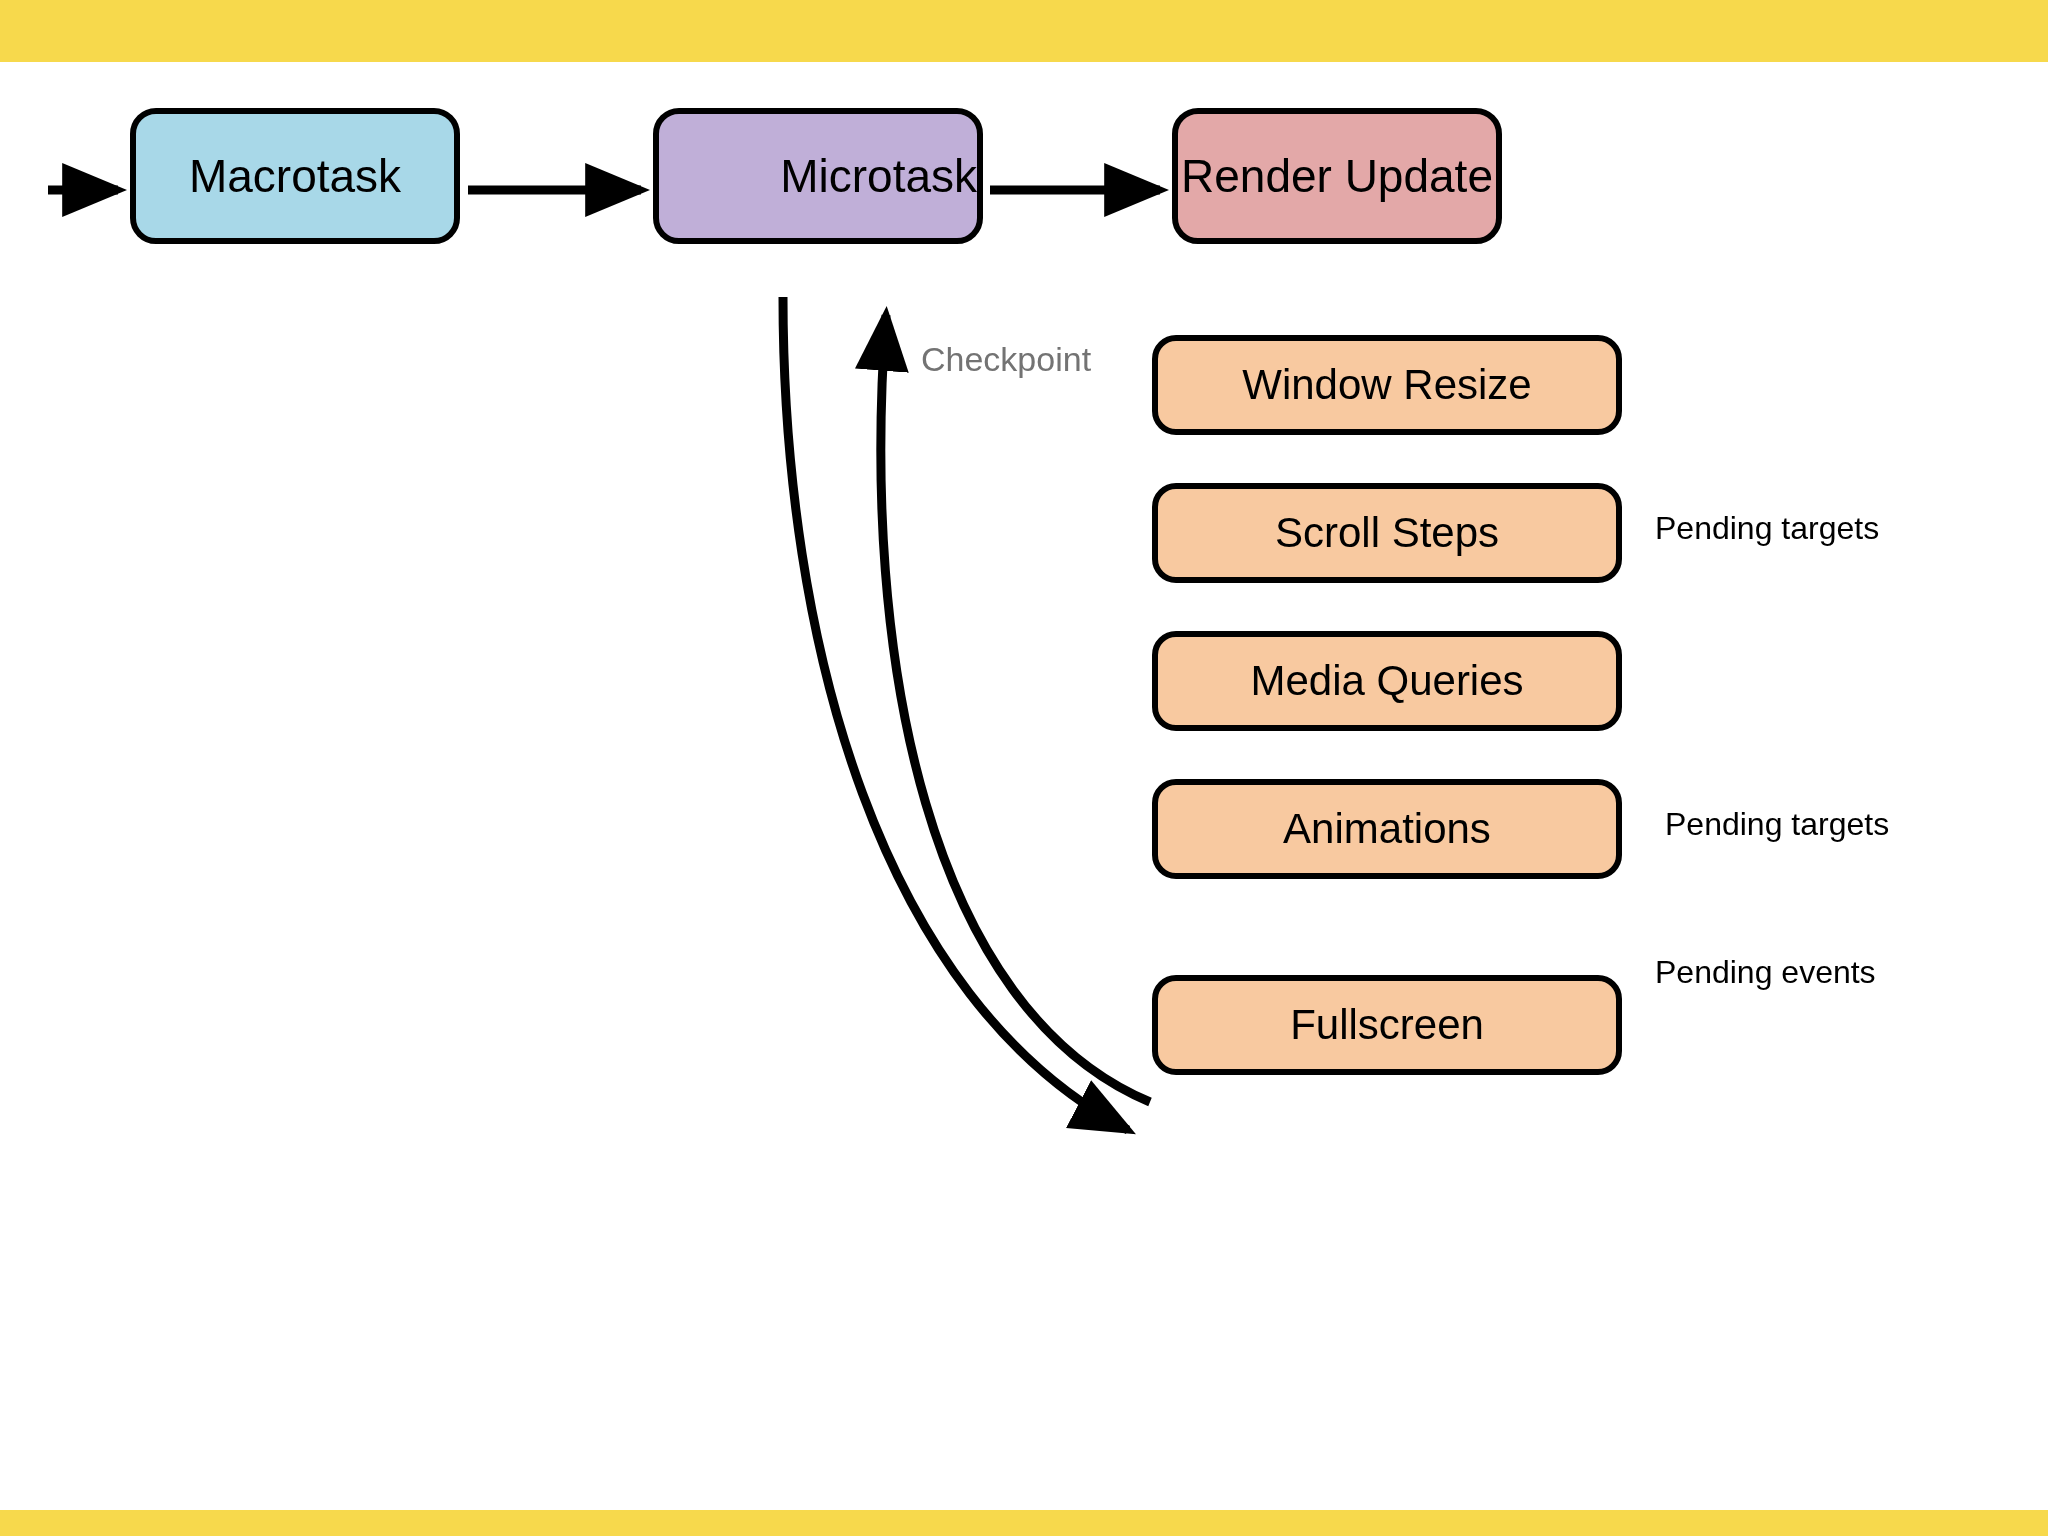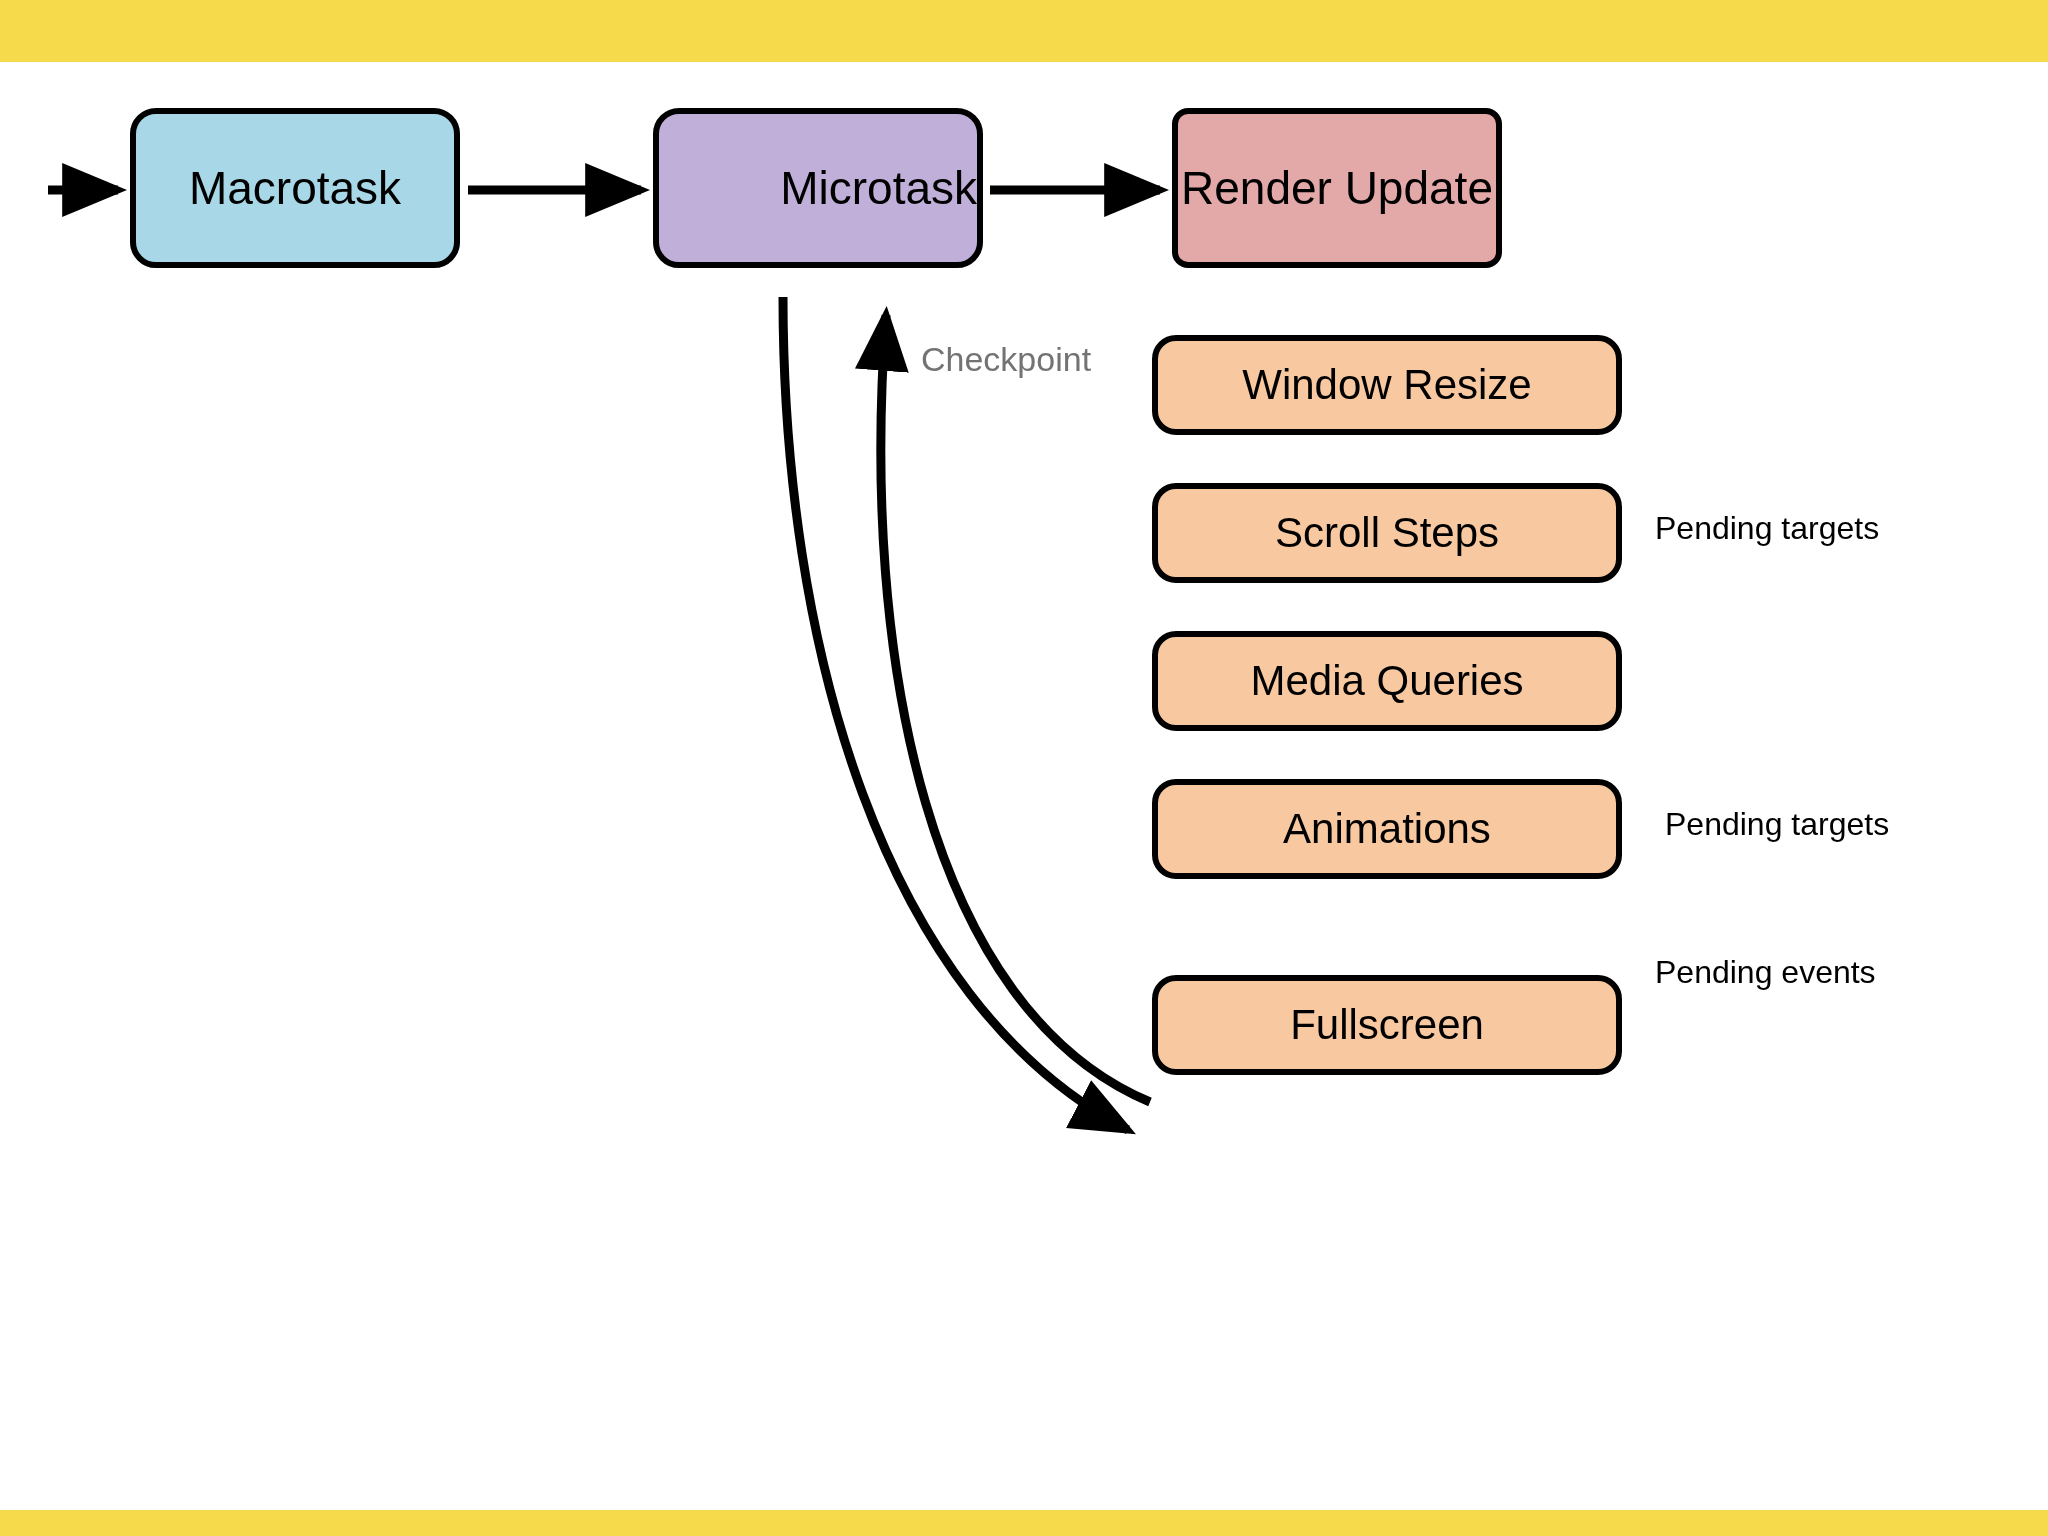--- a/index.html
+++ b/index.html
@@ -37,27 +37,27 @@
     border-radius: 22px;
     color: #000000;
     text-align: center;
     line-height: 1.05;
     white-space: nowrap;
   }
 
   
   .node.stage {
     width: 330px;
-    height: 160px;
+    height: 136px;
     border-radius: 26px;
     font-size: 46px;
   }
   .node.macrotask     { left: 130px;  top: 108px;  background: #A8D8E8; }
   .node.microtask     { left: 653px;  top: 108px;  background: #C0AFD8; justify-content: flex-end; }
-  .node.render-update { left: 1172px; top: 108px;  background: #E3A8A8; border-radius: 16px; }
+  .node.render-update { left: 1172px; top: 108px;  background: #E3A8A8; }
 
   
   .node.queue {
     left: 1152px;
     width: 470px;
     height: 100px;
     border-radius: 24px;
     background: #F8C9A0;
     font-size: 42px;
   }

